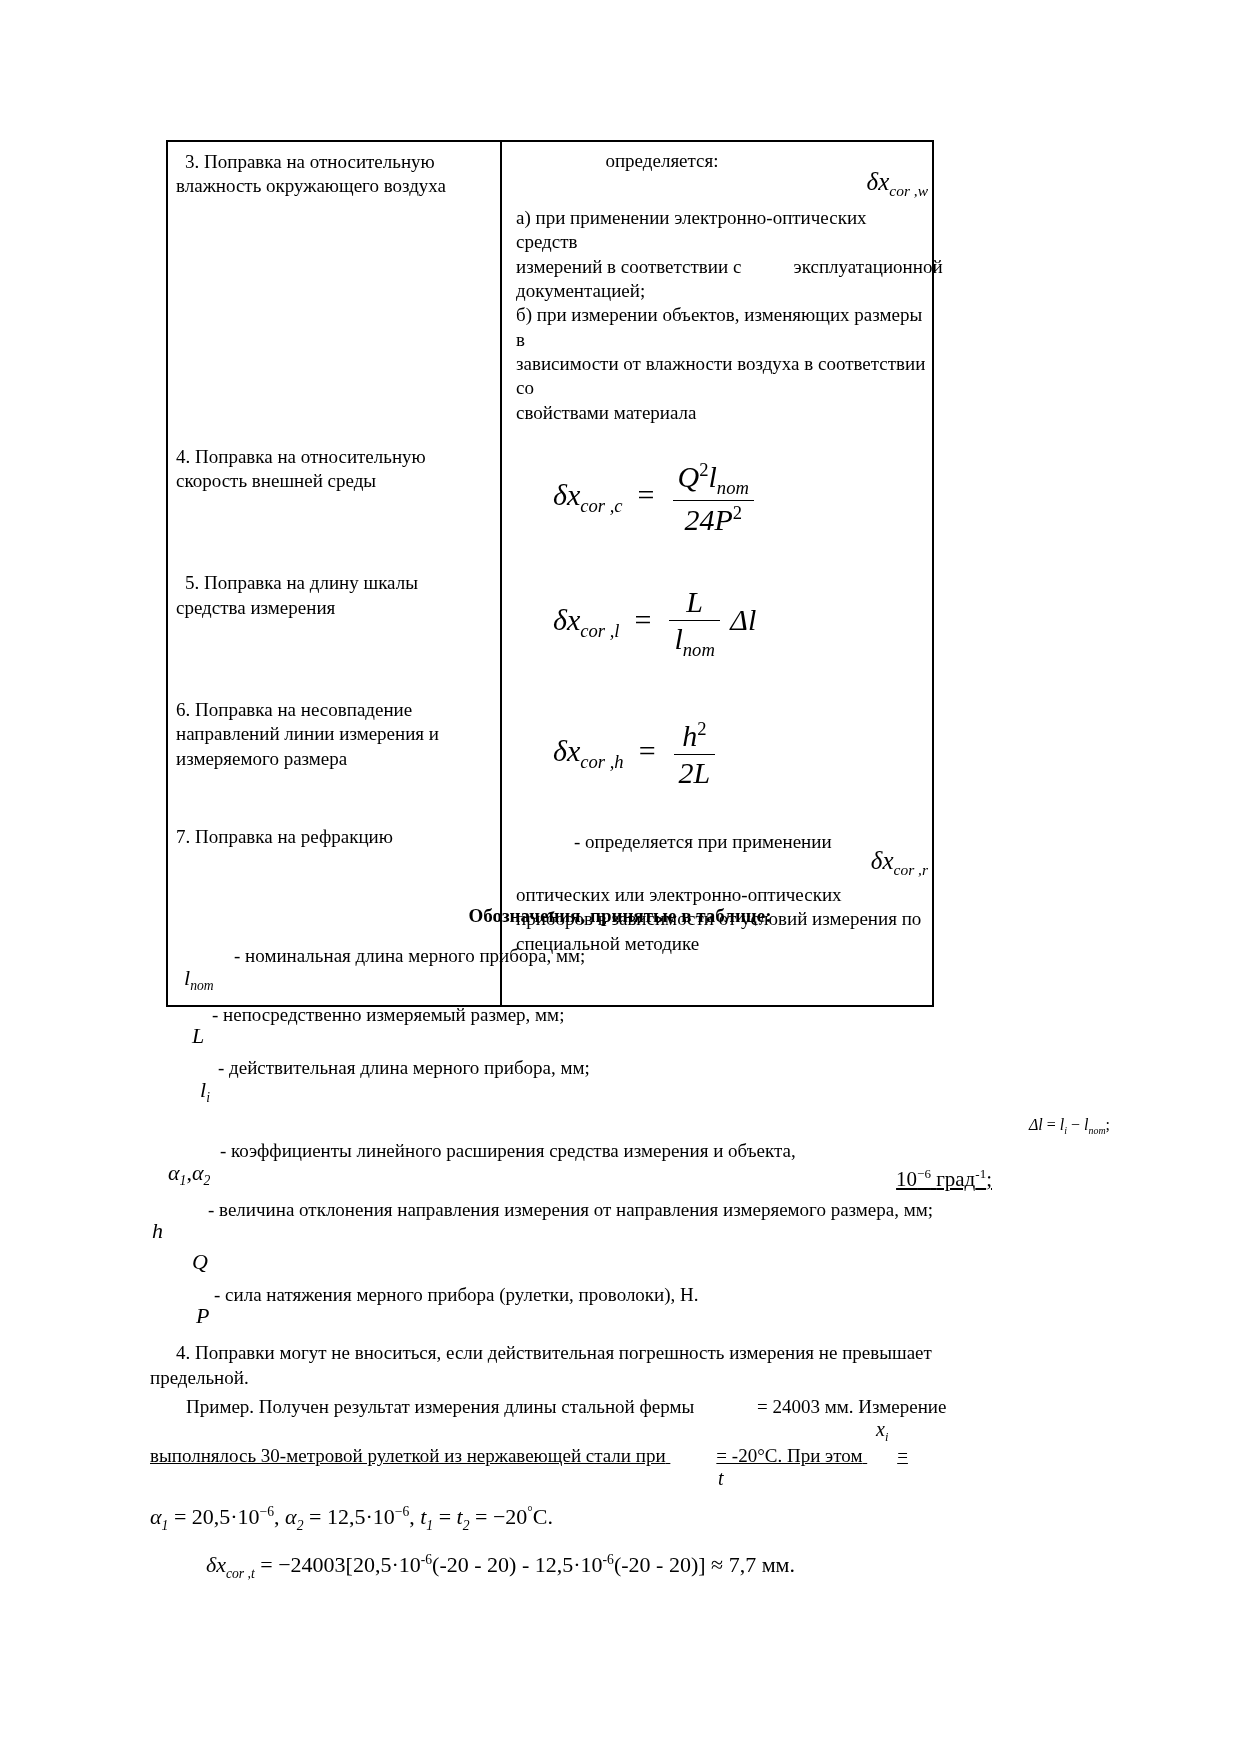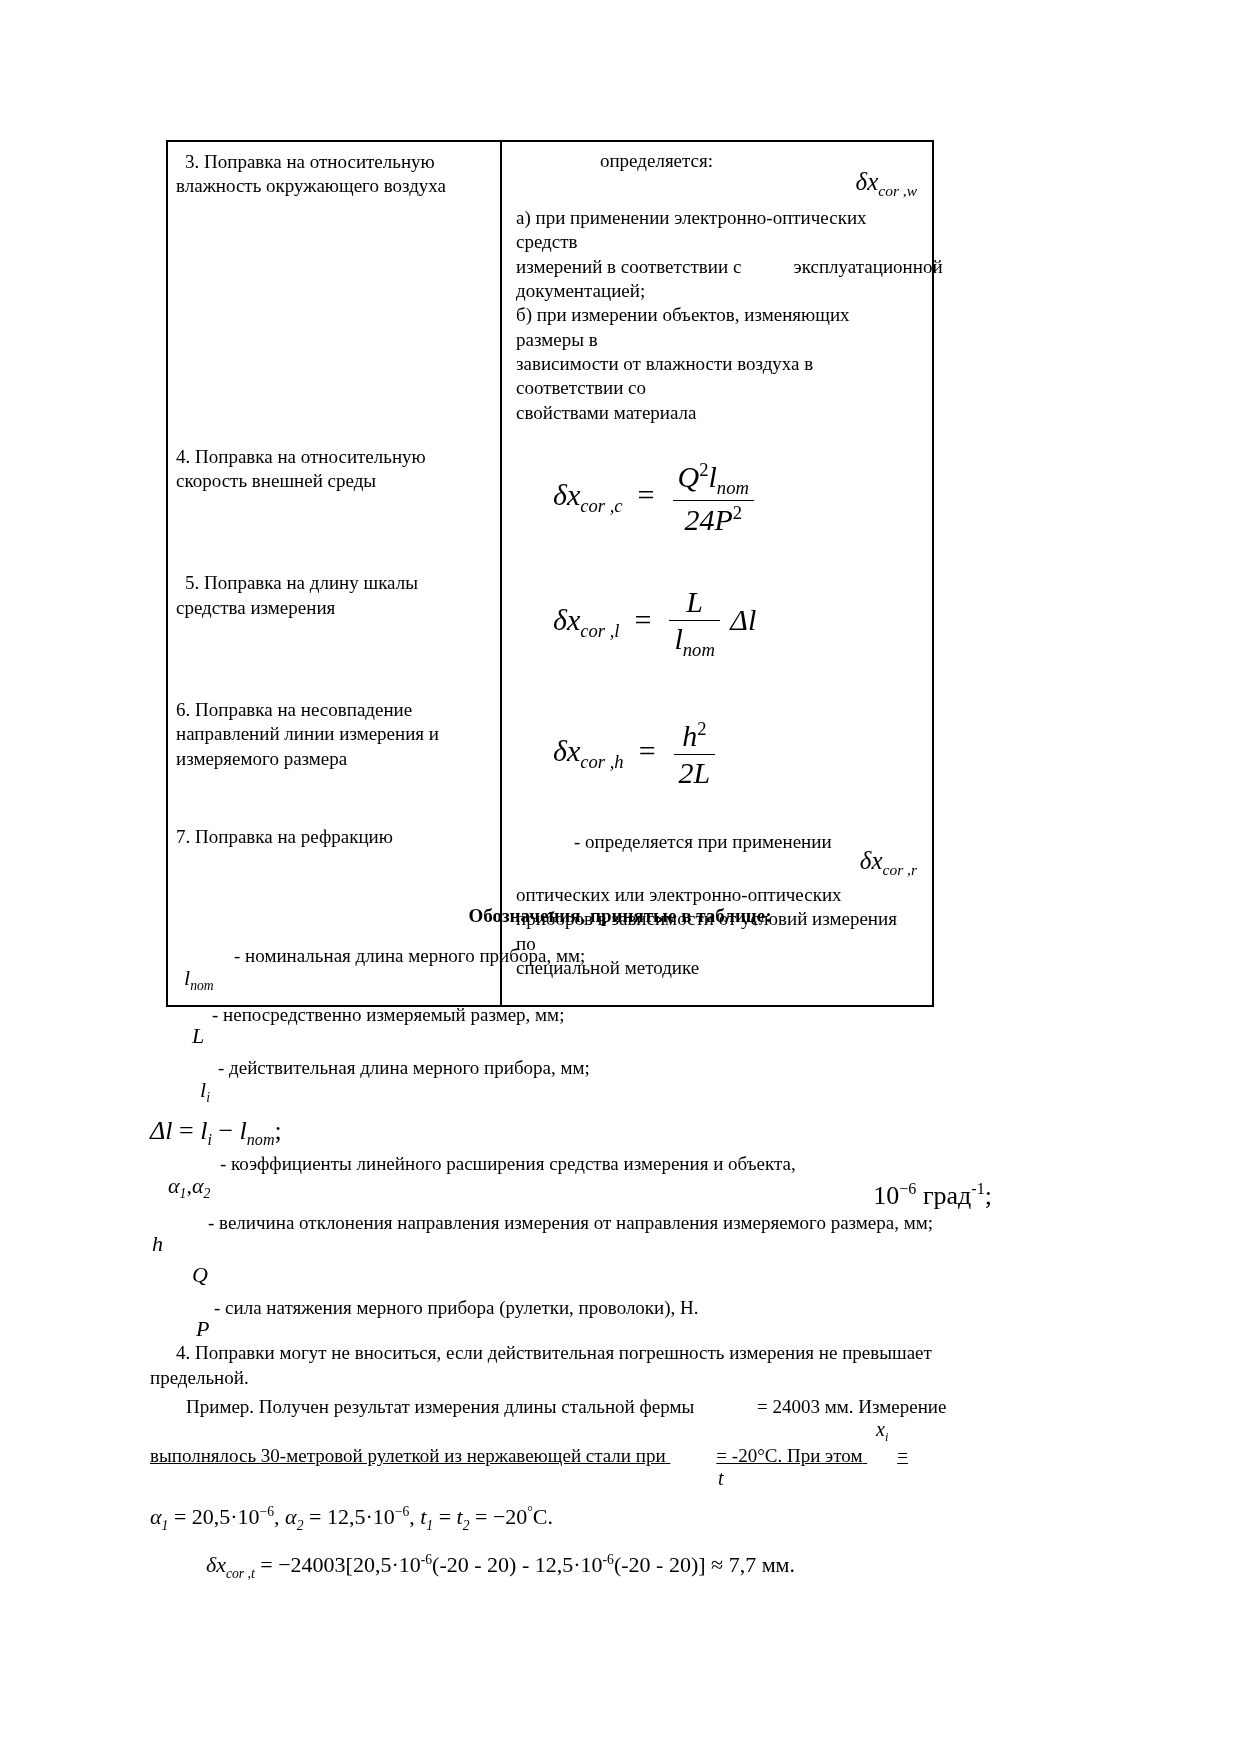--- a/index.html
+++ b/index.html
@@ -37,21 +37,21 @@
   }
   .corr-table tr > td:first-child {
     width: 314px;
     border-left: 2px solid #000;
     border-right: 1px solid #000;
     padding: 8px 10px 8px 8px;
   }
   .corr-table tr > td:last-child {
     border-left: 2px solid #000;
     border-right: 2px solid #000;
-    padding: 8px 15px 8px 14px;
+    padding: 8px 4px 8px 14px;
   }
   .corr-table tr:last-child > td {
     border-bottom: 2px solid #000;
   }
   .corr-table tr:first-child > td {
     border-top: 2px solid #000;
   }
   .row-name {
     font-size: 19px;
     line-height: 1.28;
@@ -127,29 +127,30 @@
   }
   .note-desc { display: block; }
   .note-sym {
     display: block;
     font-size: 22px;
     line-height: 1.05;
     margin-top: -2px;
   }
 
   .center-eq {
-    text-align: left;
-    font-size: 26px;
+    text-align: right;
+    font-size: 16px;
     margin: 6px 0 4px 0;
   }
 
   .right-units {
     position: absolute;
     right: 118px;
-    font-size: 26px;
+    font-size: 21px;
+    text-decoration: underline;
   }
 
   .para {
     font-size: 19px;
     line-height: 1.32;
   }
 
   .bottom-block {
     position: absolute;
     left: 150px;

